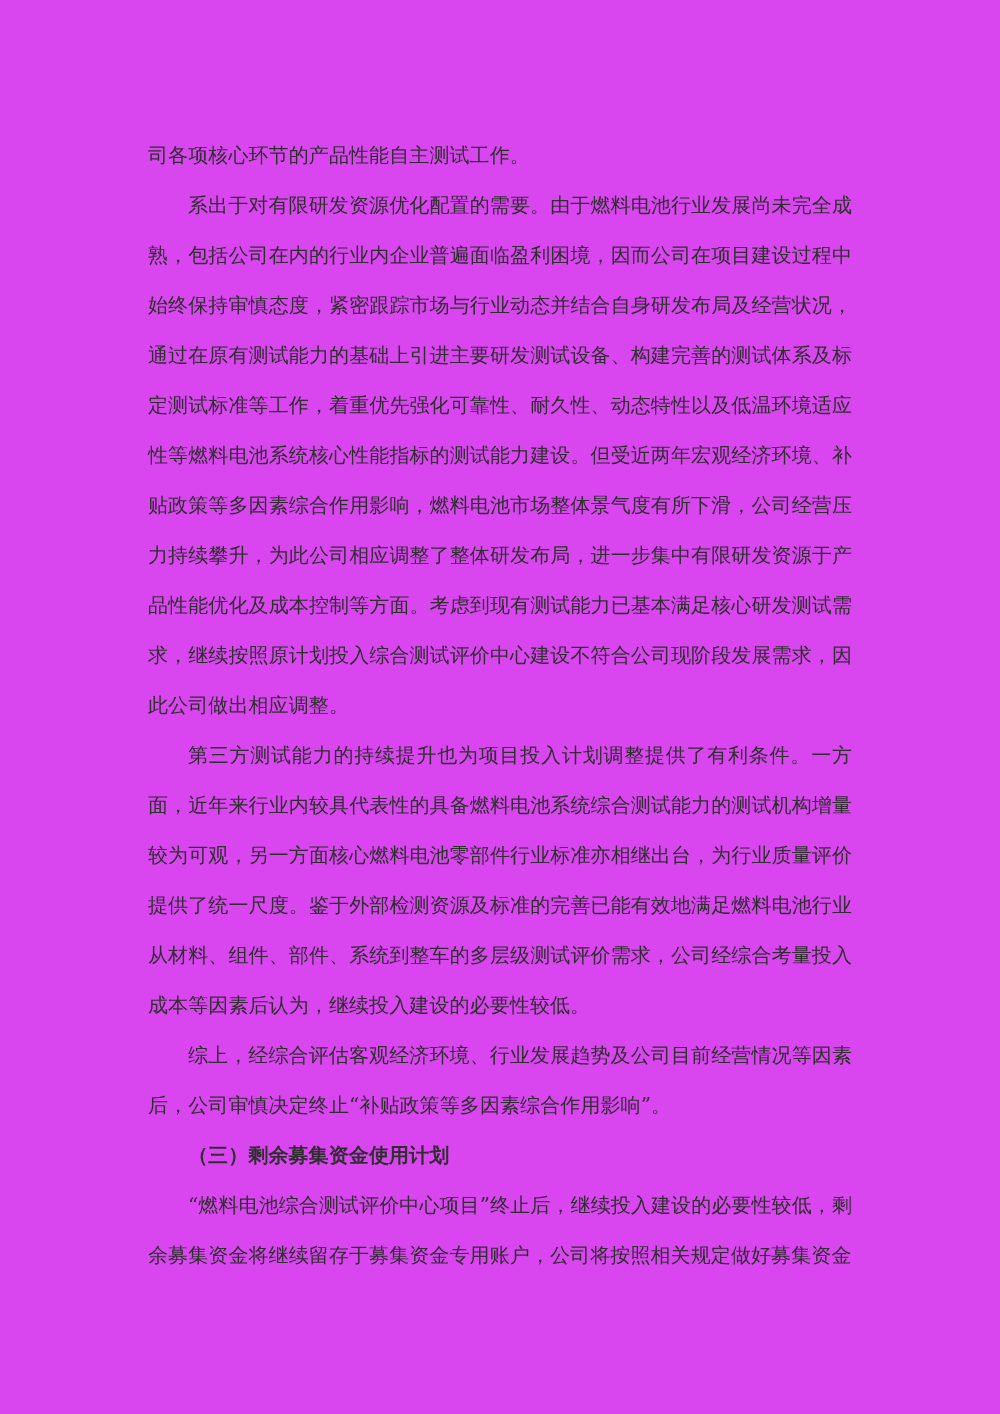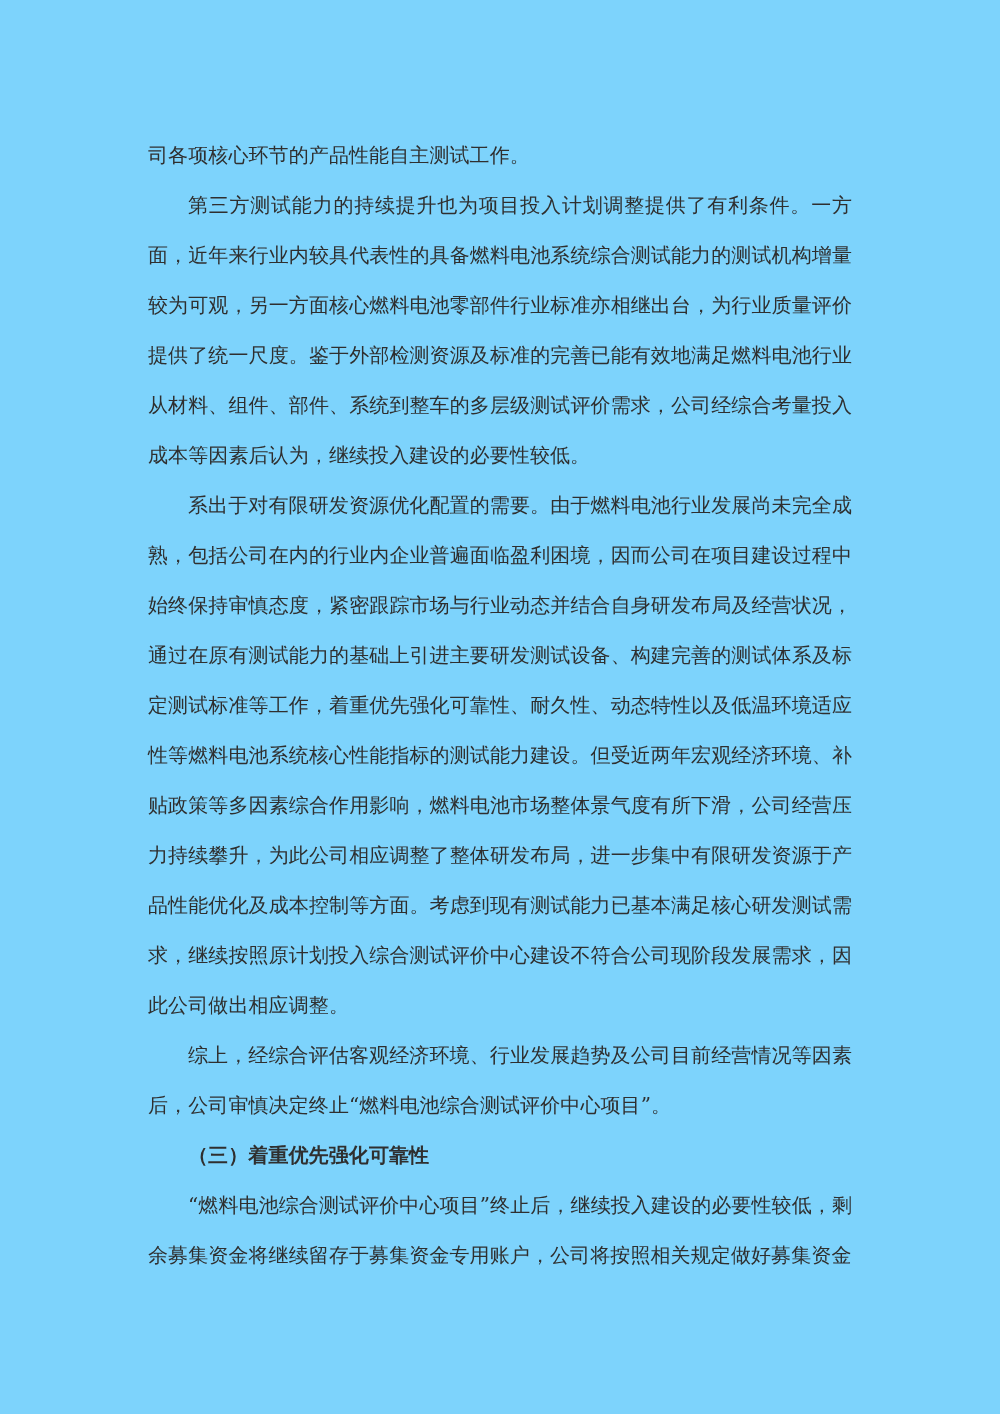--- a/index.html
+++ b/index.html
@@ -4,21 +4,21 @@
 <style>
   html, body {
     margin: 0;
     padding: 0;
     background: #ffffff;
   }
   .page {
     position: relative;
     width: 1000px;
     height: 1414px;
-    background: #7dd3fc;
+    background: #d946ef;
     box-sizing: border-box;
     padding: 130px 148px 0 148px;
     overflow: hidden;
   }
   .text-block {
     width: 704px;
   }
   .para {
     margin: 0;
     font-family: "DejaVu Serif", "Liberation Serif", serif;
@@ -37,19 +37,19 @@
     font-weight: bold;
     text-align: left;
   }
 </style>
 </head>
 <body>
 
 <div class="page">
   <div class="text-block">
     <p class="para no-indent">司各项核心环节的产品性能自主测试工作。</p>
+    <p class="para">系出于对有限研发资源优化配置的需要。由于燃料电池行业发展尚未完全成熟，包括公司在内的行业内企业普遍面临盈利困境，因而公司在项目建设过程中始终保持审慎态度，紧密跟踪市场与行业动态并结合自身研发布局及经营状况，通过在原有测试能力的基础上引进主要研发测试设备、构建完善的测试体系及标定测试标准等工作，着重优先强化可靠性、耐久性、动态特性以及低温环境适应性等燃料电池系统核心性能指标的测试能力建设。但受近两年宏观经济环境、补贴政策等多因素综合作用影响，燃料电池市场整体景气度有所下滑，公司经营压力持续攀升，为此公司相应调整了整体研发布局，进一步集中有限研发资源于产品性能优化及成本控制等方面。考虑到现有测试能力已基本满足核心研发测试需求，继续按照原计划投入综合测试评价中心建设不符合公司现阶段发展需求，因此公司做出相应调整。</p>
     <p class="para">第三方测试能力的持续提升也为项目投入计划调整提供了有利条件。一方面，近年来行业内较具代表性的具备燃料电池系统综合测试能力的测试机构增量较为可观，另一方面核心燃料电池零部件行业标准亦相继出台，为行业质量评价提供了统一尺度。鉴于外部检测资源及标准的完善已能有效地满足燃料电池行业从材料、组件、部件、系统到整车的多层级测试评价需求，公司经综合考量投入成本等因素后认为，继续投入建设的必要性较低。</p>
-    <p class="para">系出于对有限研发资源优化配置的需要。由于燃料电池行业发展尚未完全成熟，包括公司在内的行业内企业普遍面临盈利困境，因而公司在项目建设过程中始终保持审慎态度，紧密跟踪市场与行业动态并结合自身研发布局及经营状况，通过在原有测试能力的基础上引进主要研发测试设备、构建完善的测试体系及标定测试标准等工作，着重优先强化可靠性、耐久性、动态特性以及低温环境适应性等燃料电池系统核心性能指标的测试能力建设。但受近两年宏观经济环境、补贴政策等多因素综合作用影响，燃料电池市场整体景气度有所下滑，公司经营压力持续攀升，为此公司相应调整了整体研发布局，进一步集中有限研发资源于产品性能优化及成本控制等方面。考虑到现有测试能力已基本满足核心研发测试需求，继续按照原计划投入综合测试评价中心建设不符合公司现阶段发展需求，因此公司做出相应调整。</p>
-    <p class="para">综上，经综合评估客观经济环境、行业发展趋势及公司目前经营情况等因素后，公司审慎决定终止“燃料电池综合测试评价中心项目”。</p>
-    <p class="para heading">（三）着重优先强化可靠性</p>
+    <p class="para">综上，经综合评估客观经济环境、行业发展趋势及公司目前经营情况等因素后，公司审慎决定终止“补贴政策等多因素综合作用影响”。</p>
+    <p class="para heading">（三）剩余募集资金使用计划</p>
     <p class="para">“燃料电池综合测试评价中心项目”终止后，继续投入建设的必要性较低，剩余募集资金将继续留存于募集资金专用账户，公司将按照相关规定做好募集资金</p>
   </div>
 </div>
 
 </body></html>

